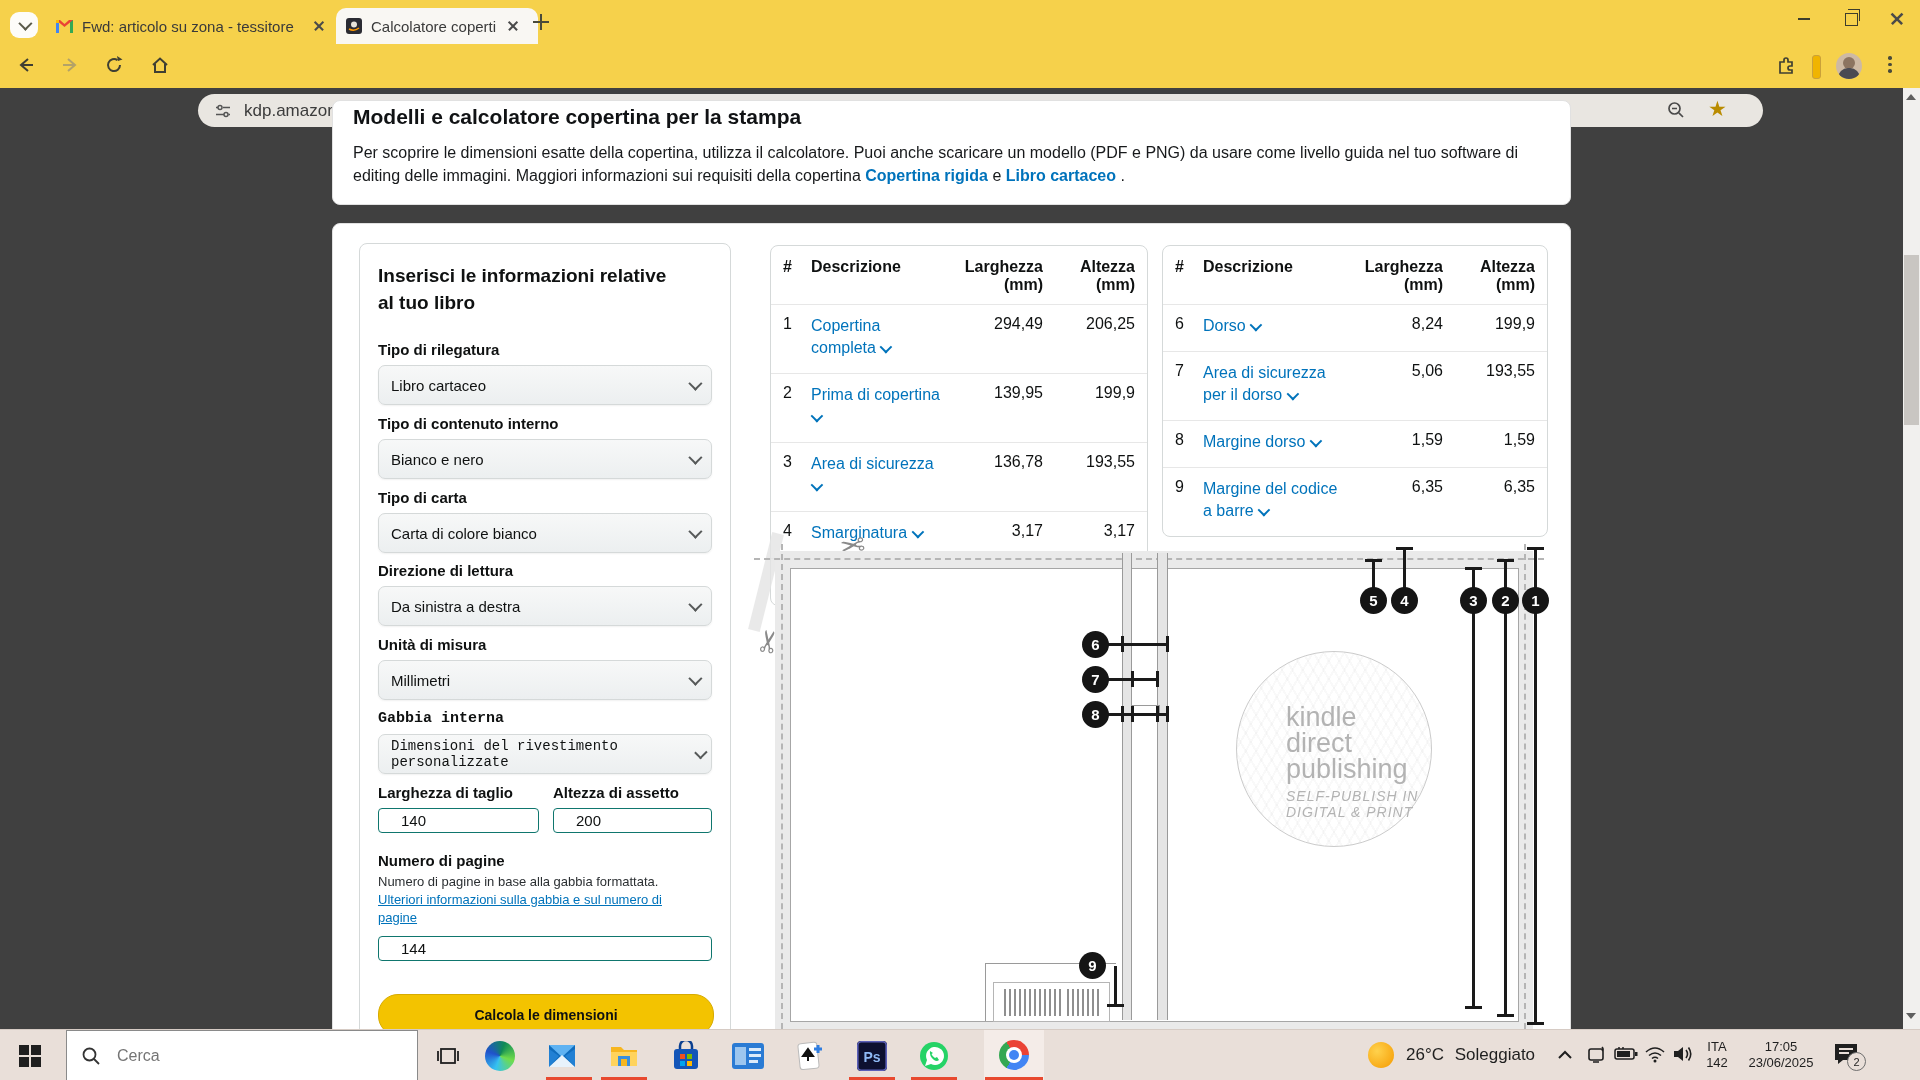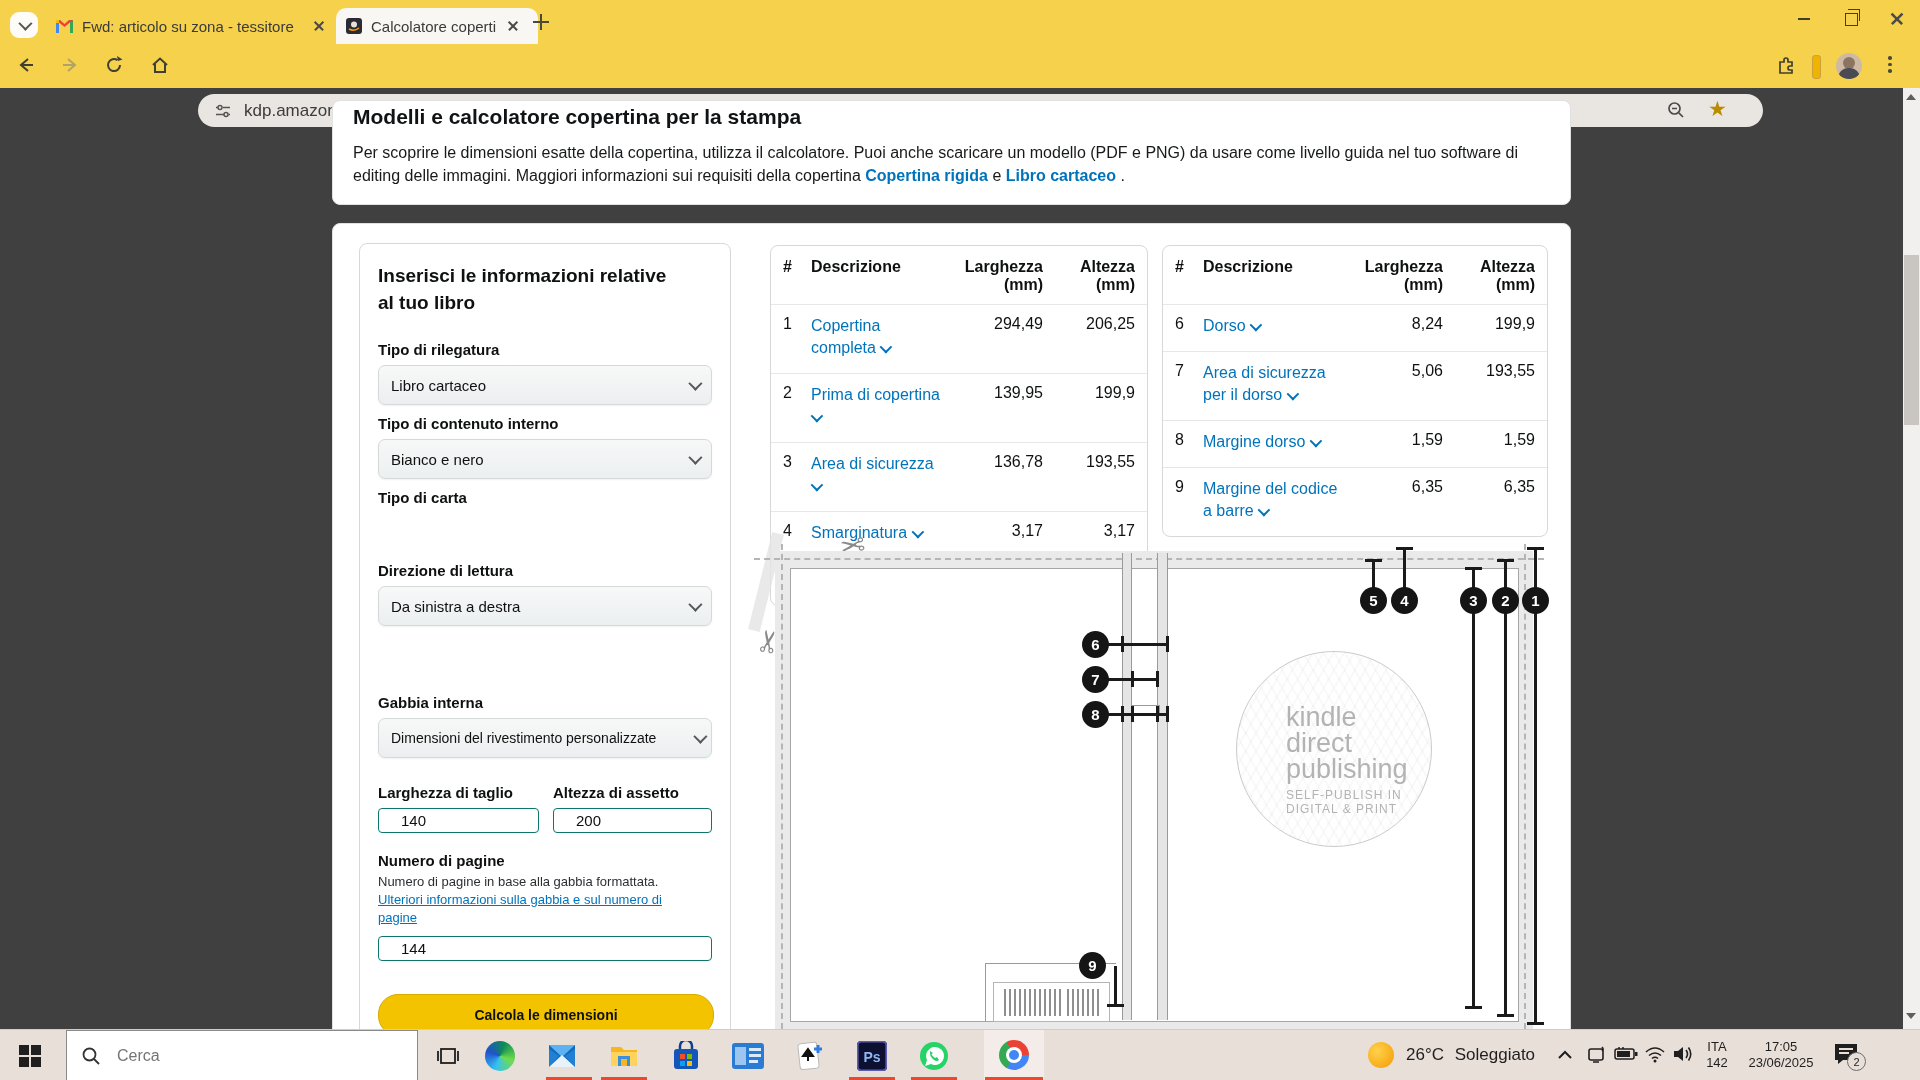--- a/index.html
+++ b/index.html
@@ -61,21 +61,21 @@
   .dashH{height:0;border-top:2px dashed #b5b5b5;}
   .dashV{width:0;border-left:2px dashed #b5b5b5;}
   .marker{width:27px;height:27px;border-radius:50%;background:#151515;color:#fff;font-size:15px;font-weight:700;
           display:flex;align-items:center;justify-content:center;}
   .mline{background:#1a1a1a;}
   .scis{font-size:30px;color:#8a8a8a;font-family:"DejaVu Sans",sans-serif;}
   #kdplogo{border:1.5px solid #cbcbcb;border-radius:50%;
            background:repeating-linear-gradient(60deg,rgba(0,0,0,.022) 0 2px,transparent 2px 9px),
                       repeating-linear-gradient(-60deg,rgba(0,0,0,.022) 0 2px,transparent 2px 9px);}
   .logoline{font-size:27px;color:#b3b3b3;line-height:26px;}
-  .logotag{font-size:12px;letter-spacing:1px;color:#b3b3b3;}
+  .logotag{font-size:14px;letter-spacing:1px;color:#b3b3b3;font-style:italic;}
   .barcode-bars{background:repeating-linear-gradient(90deg,#8f8f8f 0 2px,transparent 2px 5px);}
   
   #sbtrack{background:#f1f0ee;}
   #sbthumb{background:#c9c6c2;border-radius:0;}
   .sbarrow{width:0;height:0;border-left:5px solid transparent;border-right:5px solid transparent;}
   
   #taskbar{left:0;top:1029px;width:1920px;height:51px;background:#e9dfd9;border-top:1px solid #d6cbc4;}
   #tsearch{display:flex;align-items:center;gap:14px;background:#fff;border:1px solid #8a8a8a;box-sizing:border-box;padding:0 14px;}
   #tsearch input{border:none;outline:none;font-size:16px;color:#333;width:240px;background:transparent;font-family:inherit;}
   .appico{width:48px;height:51px;display:flex;align-items:center;justify-content:center;}
@@ -200,29 +200,40 @@
     </div>
     <div class="abs" style="left:18px;top:171px;width:334px;">
       <div class="flabel">Tipo di contenuto interno</div>
       <div class="kselect" style="margin-top:7px;gap:39px;">
         <span>Bianco e nero</span>
           <span class="chev"></span>
       </div>
     </div>
     <div class="abs" style="left:18px;top:245px;width:334px;">
       <div class="flabel">Tipo di carta</div>
+      <div class="kselect" style="margin-top:7px;">
+        <span>Carta di colore bianco</span>
+          <span class="chev"></span>
+      </div>
     </div>
     <div class="abs" style="left:18px;top:318px;width:334px;">
       <div class="flabel">Direzione di lettura</div>
       <div class="kselect" style="margin-top:7px;">
         <span>Da sinistra a destra</span>
           <span class="chev"></span>
       </div>
     </div>
-    <div class="abs" style="left:18px;top:450px;width:334px;">
+    <div class="abs" style="left:18px;top:392px;width:334px;">
+      <div class="flabel">Unità di misura</div>
+      <div class="kselect" style="margin-top:7px;">
+        <span>Millimetri</span>
+          <span class="chev"></span>
+      </div>
+    </div>
+    <div class="abs" style="left:18px;top:466px;width:334px;font-family:Liberation Mono, monospace;">
       <div class="flabel">Gabbia interna</div>
       <div class="kselect" style="margin-top:7px;padding-right:7px;">
         <span style="font-size:14px;">Dimensioni del rivestimento personalizzate</span>
           <span class="chev"></span>
       </div>
     </div>
 
     <div class="abs" style="left:18px;top:540px;width:161px;">
       <div class="flabel">Larghezza di taglio</div>
       <input class="kinput" style="margin-top: 7px; width: 161px;" value="140">

